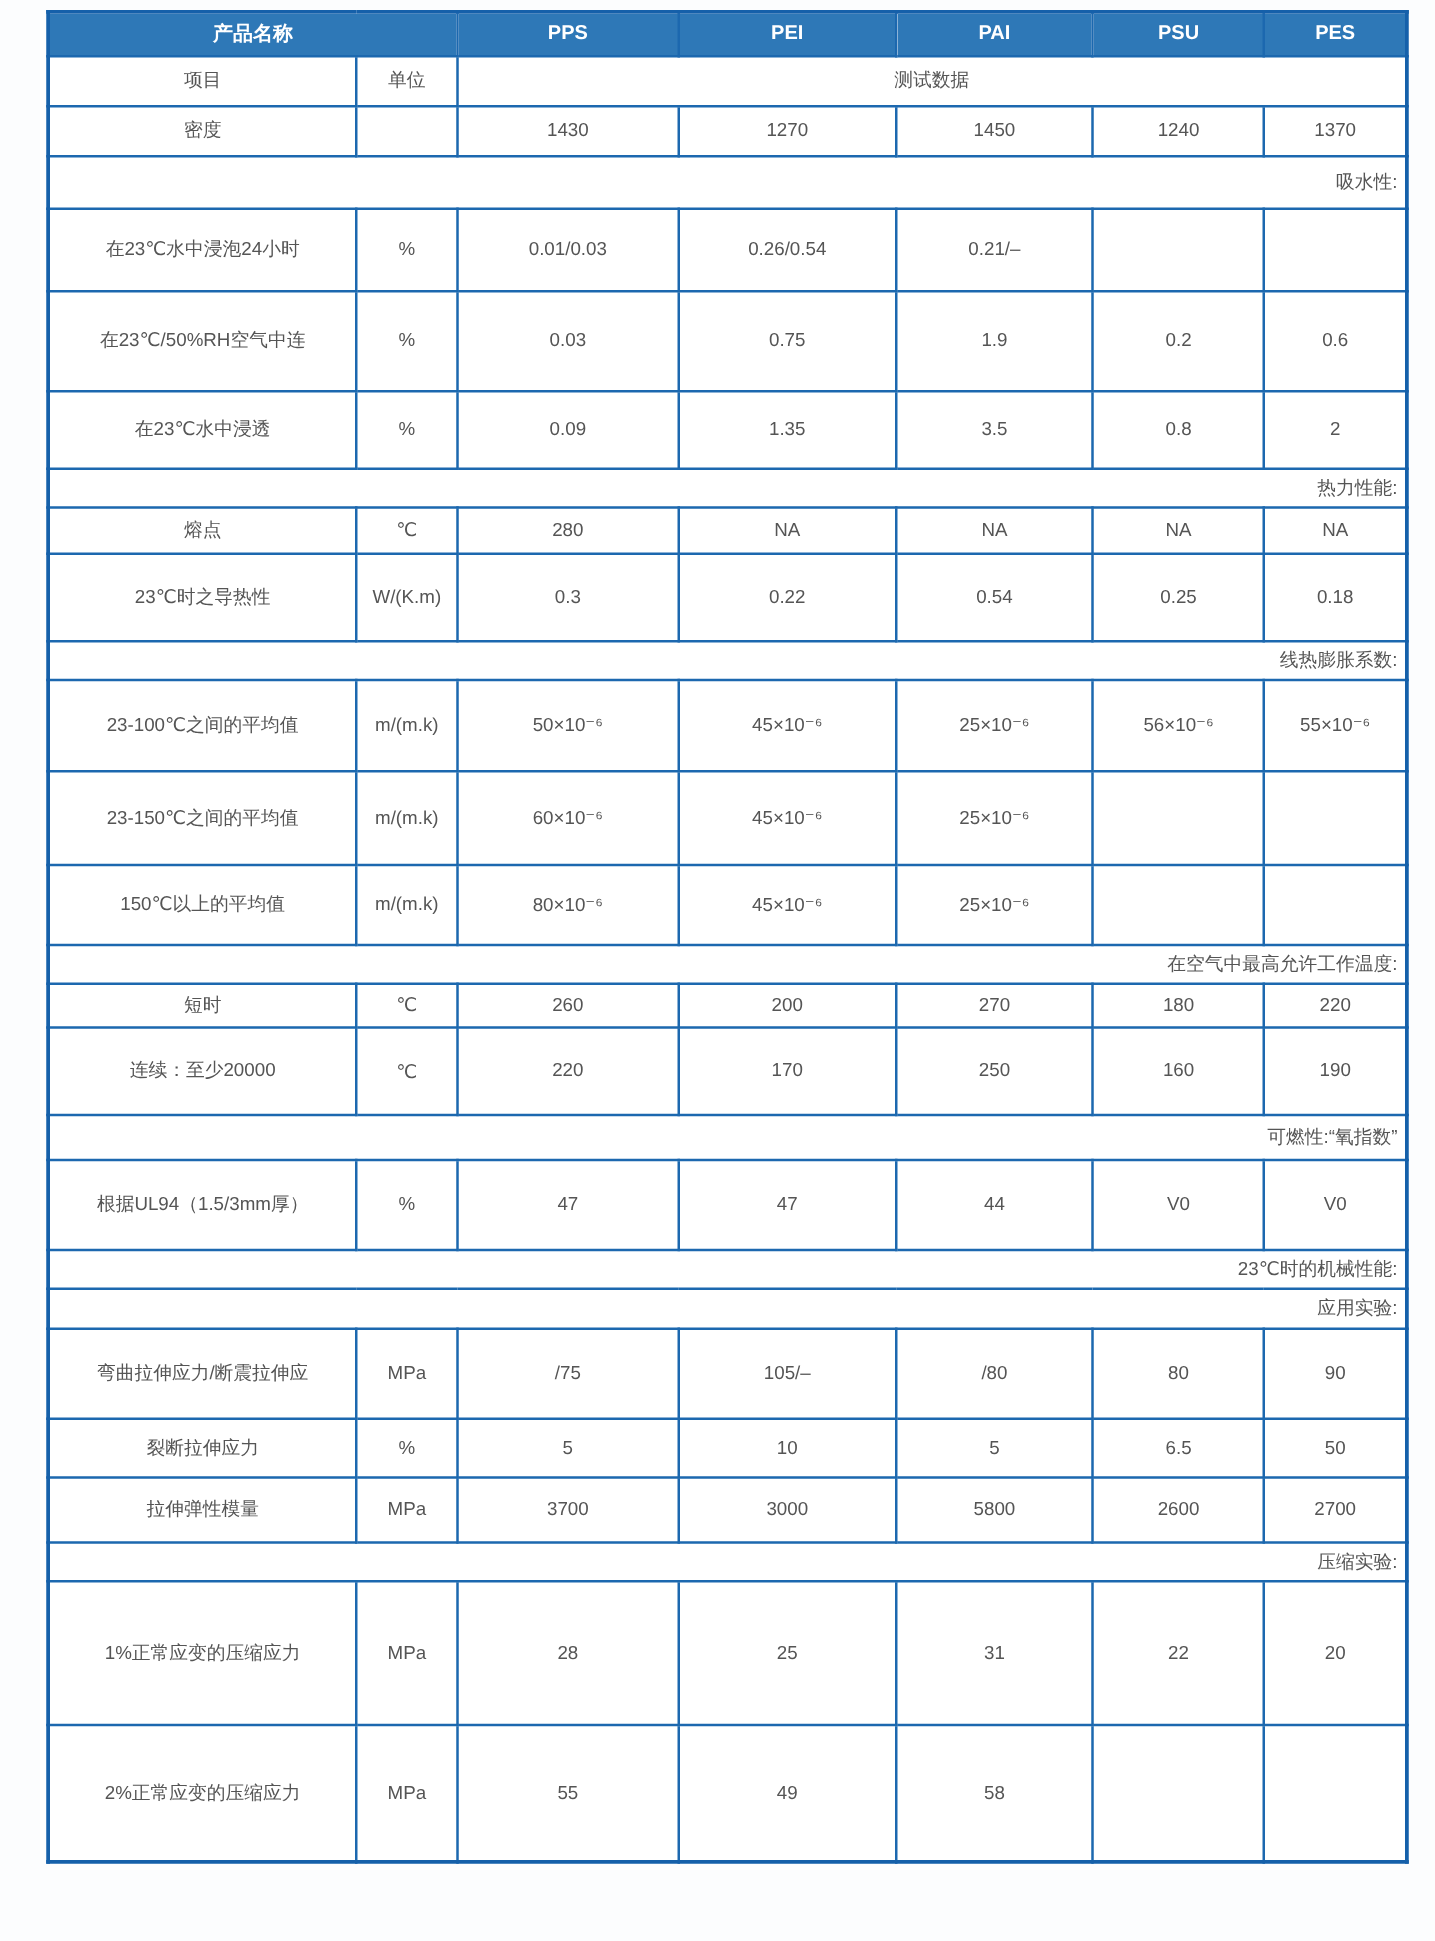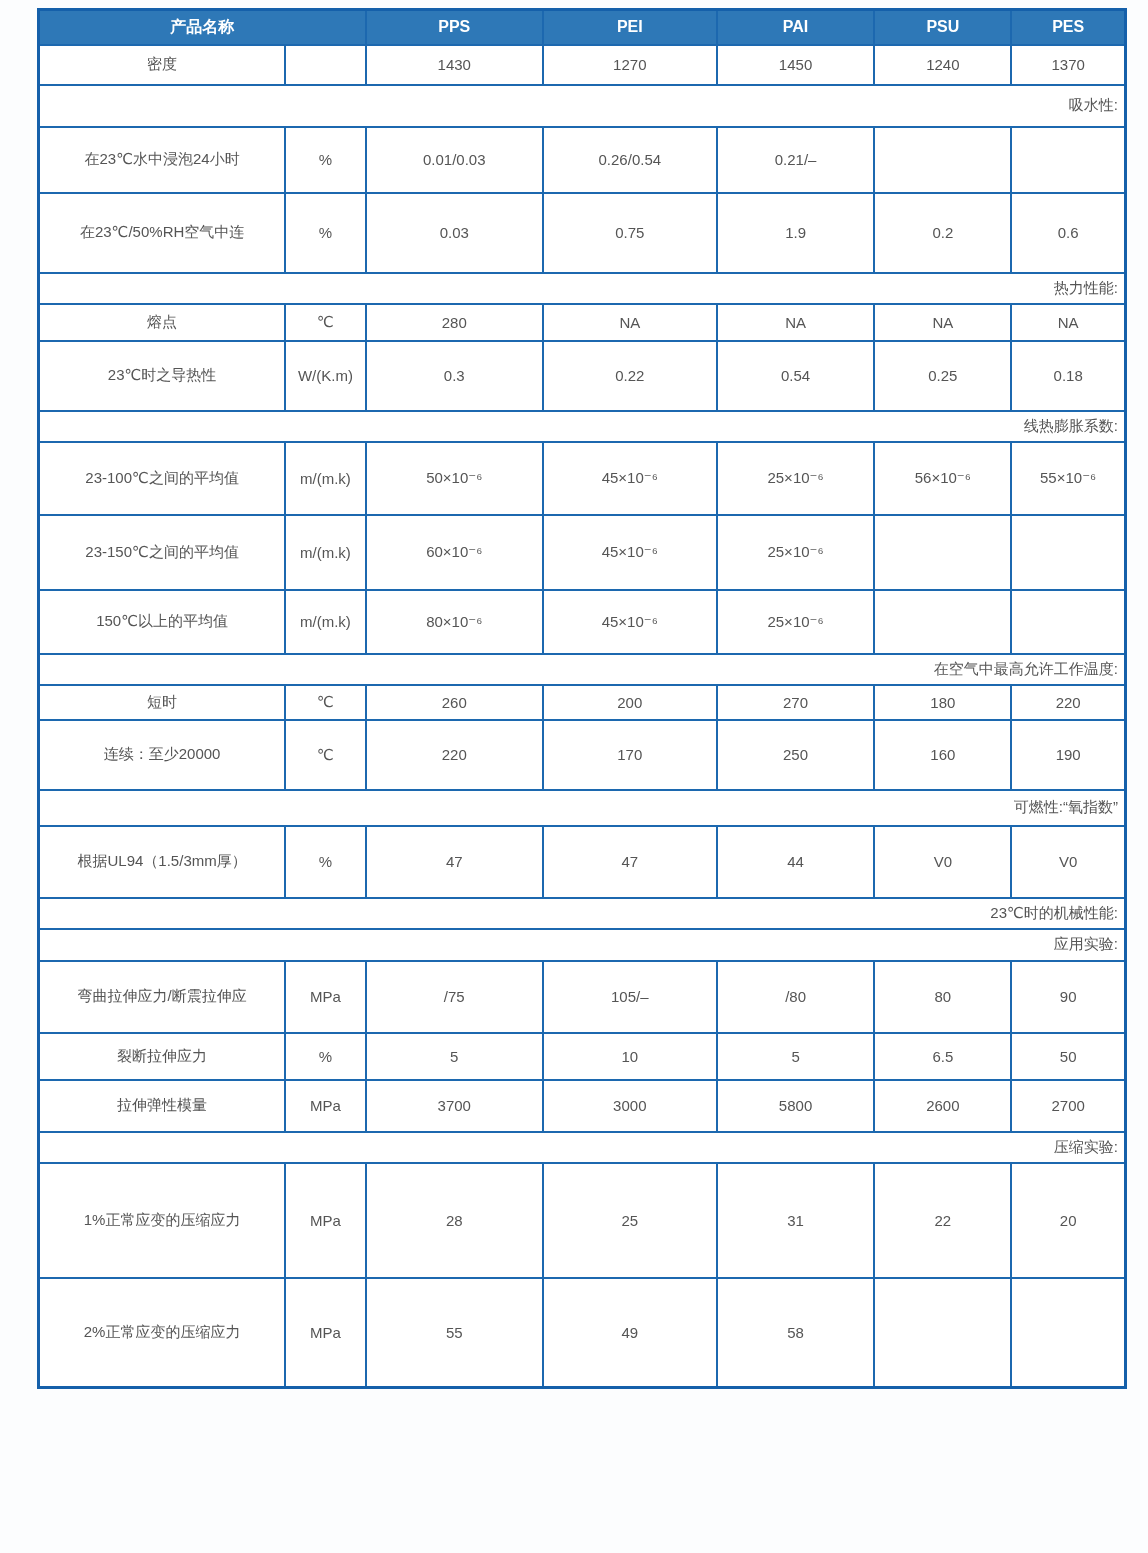--- a/index.html
+++ b/index.html
@@ -65,20 +65,25 @@
     <tbody>
         <tr style="height:35px">
       <th class="hdr" colspan="2">产品名称</th>
       <th class="hdr">PPS</th>
       <th class="hdr">PEI</th>
       <th class="hdr">PAI</th>
       <th class="hdr">PSU</th>
       <th class="hdr">PES</th>
     </tr>
 
+    <tr style="height:40px">
+      <td>项目</td>
+      <td>单位</td>
+      <td colspan="5">测试数据</td>
+    </tr>
 
     <tr style="height:40px">
       <td class="label">密度</td>
       <td></td>
       <td>1430</td>
       <td>1270</td>
       <td>1450</td>
       <td>1240</td>
       <td>1370</td>
     </tr>
@@ -100,20 +105,29 @@
     <tr style="height:80px">
       <td class="label">在23℃/50%RH空气中连</td>
       <td>%</td>
       <td>0.03</td>
       <td>0.75</td>
       <td>1.9</td>
       <td>0.2</td>
       <td>0.6</td>
     </tr>
 
+    <tr style="height:62px">
+      <td class="label">在23℃水中浸透</td>
+      <td>%</td>
+      <td>0.09</td>
+      <td>1.35</td>
+      <td>3.5</td>
+      <td>0.8</td>
+      <td>2</td>
+    </tr>
 
     <tr style="height:31px">
       <td class="section" colspan="7">热力性能:</td>
     </tr>
 
     <tr style="height:37px">
       <td class="label">熔点</td>
       <td>℃</td>
       <td>280</td>
       <td>NA</td>

